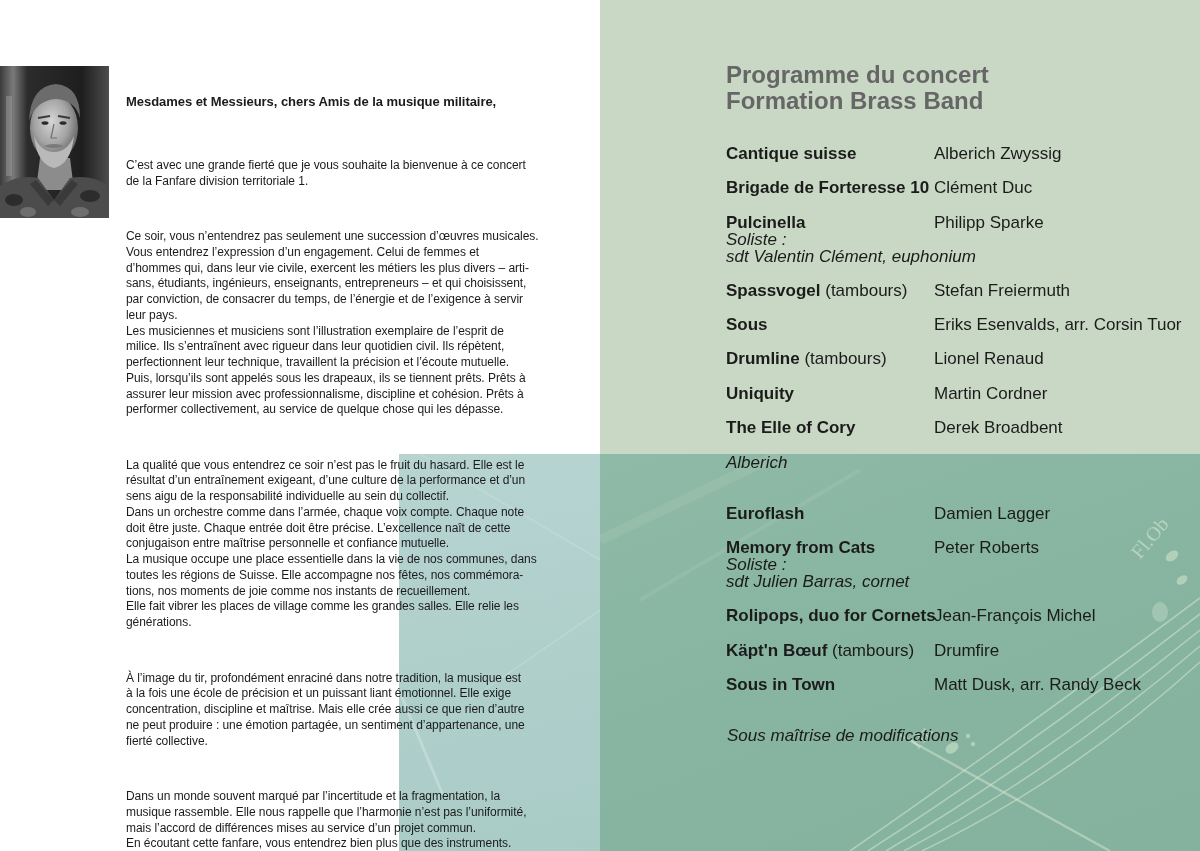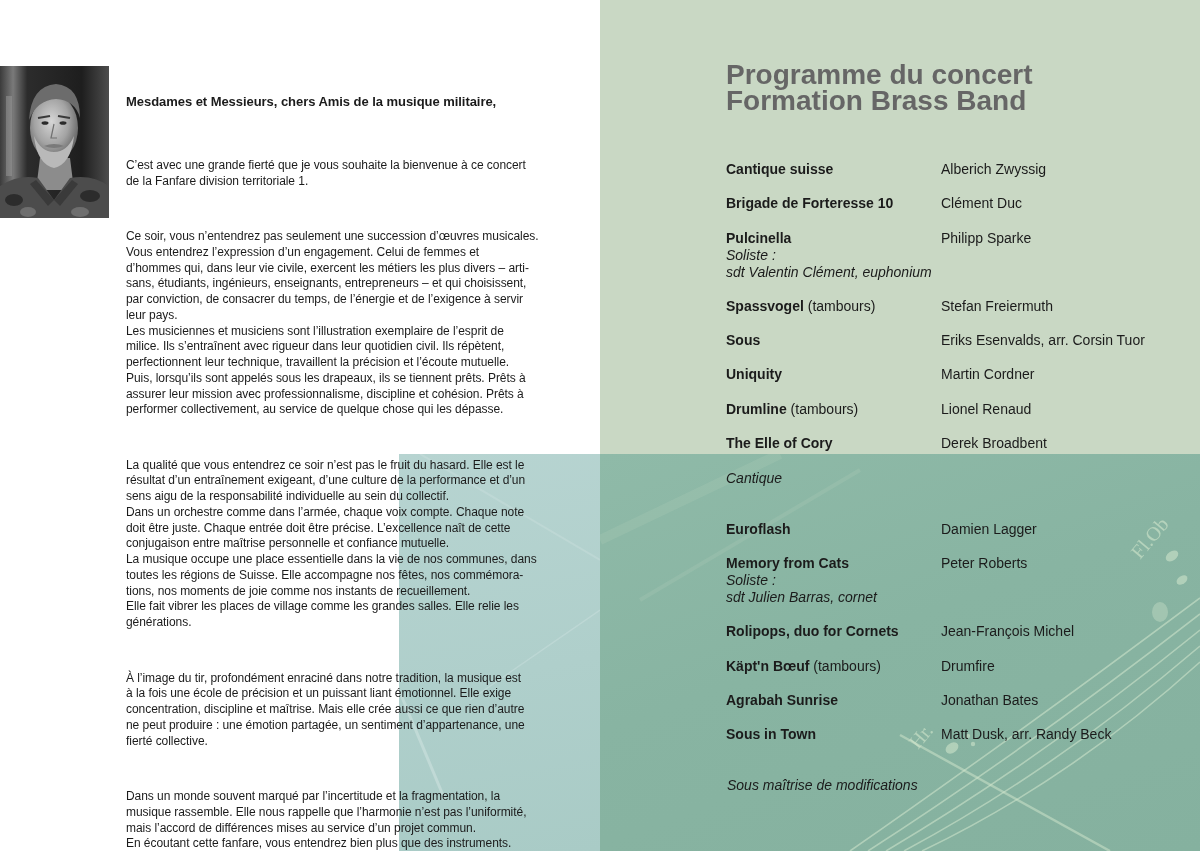--- a/index.html
+++ b/index.html
@@ -30,35 +30,35 @@
     .letter {
       position: absolute; left: 126px; top: 63px; width: 470px;
       font-size: 12px; line-height: 15.73px; letter-spacing: -0.05px;
       color: var(--ink); white-space: pre;
     }
     .salutation { font-weight: bold; margin: 0 0 16.27px 0; font-size: 13px; }
     .letter p { margin: 0 0 8.3px 0; }
 
     .prog-title {
       position: absolute; left: 726px; top: 62px;
-      font-size: 28px; line-height: 26px; font-weight: bold; color: var(--title-grey);
+      font-size: 24px; line-height: 26px; font-weight: bold; color: var(--title-grey);
       white-space: nowrap;
     }
     .prog-title span { display: block; }
 
     .prog {
       position: absolute; left: 726px; top: 145px; width: 460px;
-      font-size: 14px; line-height: 17px; color: var(--ink); margin-top: 16px;
+      font-size: 17px; line-height: 17px; color: var(--ink);
     }
     .row { position: relative; margin-bottom: 17.3px; white-space: nowrap; }
     .ptitle { font-weight: bold; }
     .pnote::before { content: " "; }
     .pnote:empty, .soloist-label:empty, .soloist:empty { display: none; }
     .soloist-label, .soloist { display: block; font-style: italic; }
-    .composer { position: absolute; left: 215px; top: 0; }
+    .composer { position: absolute; left: 208px; top: 0; }
     .intermission { font-style: italic; margin-top: 17.6px; margin-bottom: 34px; }
     .disclaimer { font-style: italic; margin-top: 34.2px; padding-left: 1px; }
   </style>
 </head>
 <body>
 
 <div class="bg bg-top-right"></div>
 <div class="bg bg-bottom-right"></div>
 <div class="bg bg-bottom-left"></div>
 
@@ -204,55 +204,51 @@
   </div>
   <div class="row">
     <span class="ptitle">Spassvogel</span><span class="pnote">(tambours)</span>
     <span class="composer">Stefan Freiermuth</span>
   </div>
   <div class="row">
     <span class="ptitle">Sous</span>
     <span class="composer">Eriks Esenvalds, arr. Corsin Tuor</span>
   </div>
   <div class="row">
+    <span class="ptitle">Drumline</span><span class="pnote">(tambours)</span>
+    <span class="composer">Lionel Renaud</span>
+  </div>
+  <div class="row">
     <span class="ptitle">Uniquity</span>
     <span class="composer">Martin Cordner</span>
   </div>
   <div class="row">
-    <span class="ptitle">Drumline</span><span class="pnote">(tambours)</span>
-    <span class="composer">Lionel Renaud</span>
-  </div>
-  <div class="row">
     <span class="ptitle">The Elle of Cory</span>
     <span class="composer">Derek Broadbent</span>
   </div>
 
-  <div class="intermission">Cantique</div>
+  <div class="intermission">Alberich</div>
 
   <div class="row">
     <span class="ptitle">Euroflash</span>
     <span class="composer">Damien Lagger</span>
   </div>
   <div class="row">
     <span class="ptitle">Memory from Cats</span>
     <span class="soloist-label">Soliste :</span>
     <span class="soloist">sdt Julien Barras, cornet</span>
     <span class="composer">Peter Roberts</span>
   </div>
   <div class="row">
     <span class="ptitle">Rolipops, duo for Cornets</span>
     <span class="composer">Jean-François Michel</span>
   </div>
   <div class="row">
     <span class="ptitle">Käpt'n Bœuf</span><span class="pnote">(tambours)</span>
     <span class="composer">Drumfire</span>
   </div>
   <div class="row">
-    <span class="ptitle">Agrabah Sunrise</span>
-    <span class="composer">Jonathan Bates</span>
-  </div>
-  <div class="row">
     <span class="ptitle">Sous in Town</span>
     <span class="composer">Matt Dusk, arr. Randy Beck</span>
   </div>
 
   <div class="disclaimer">Sous maîtrise de modifications</div>
 </div>
 
 </body></html>

